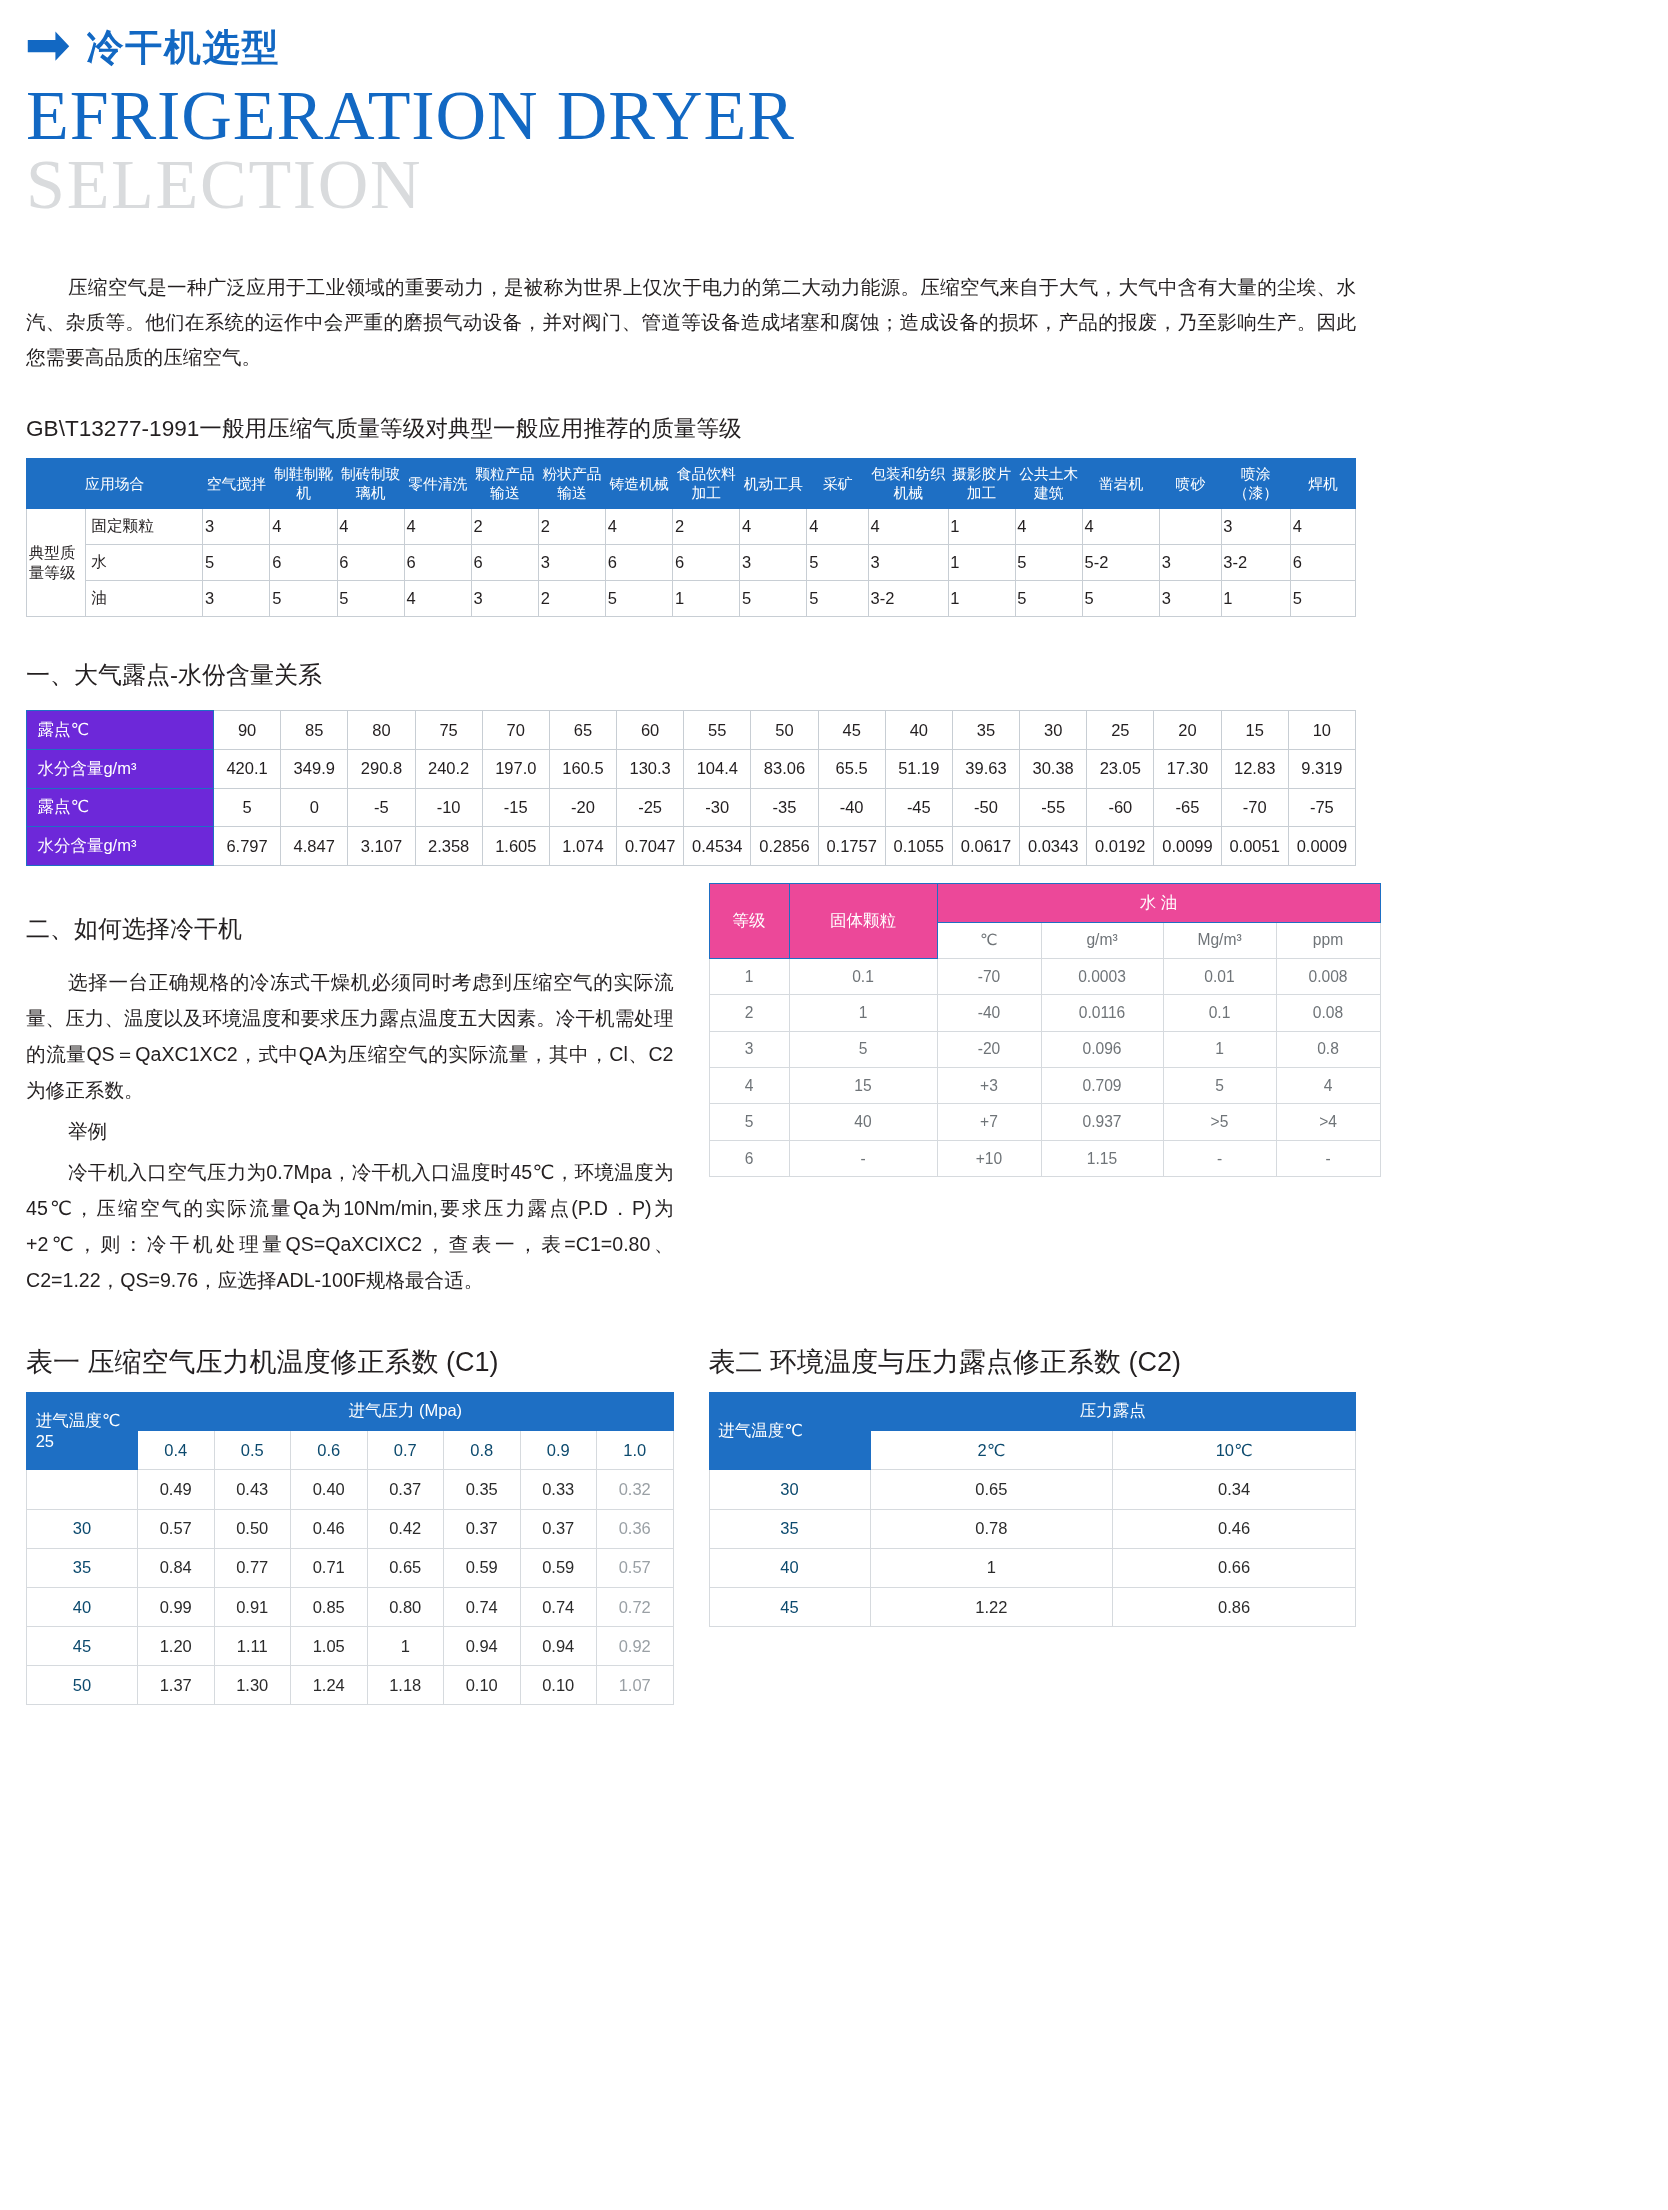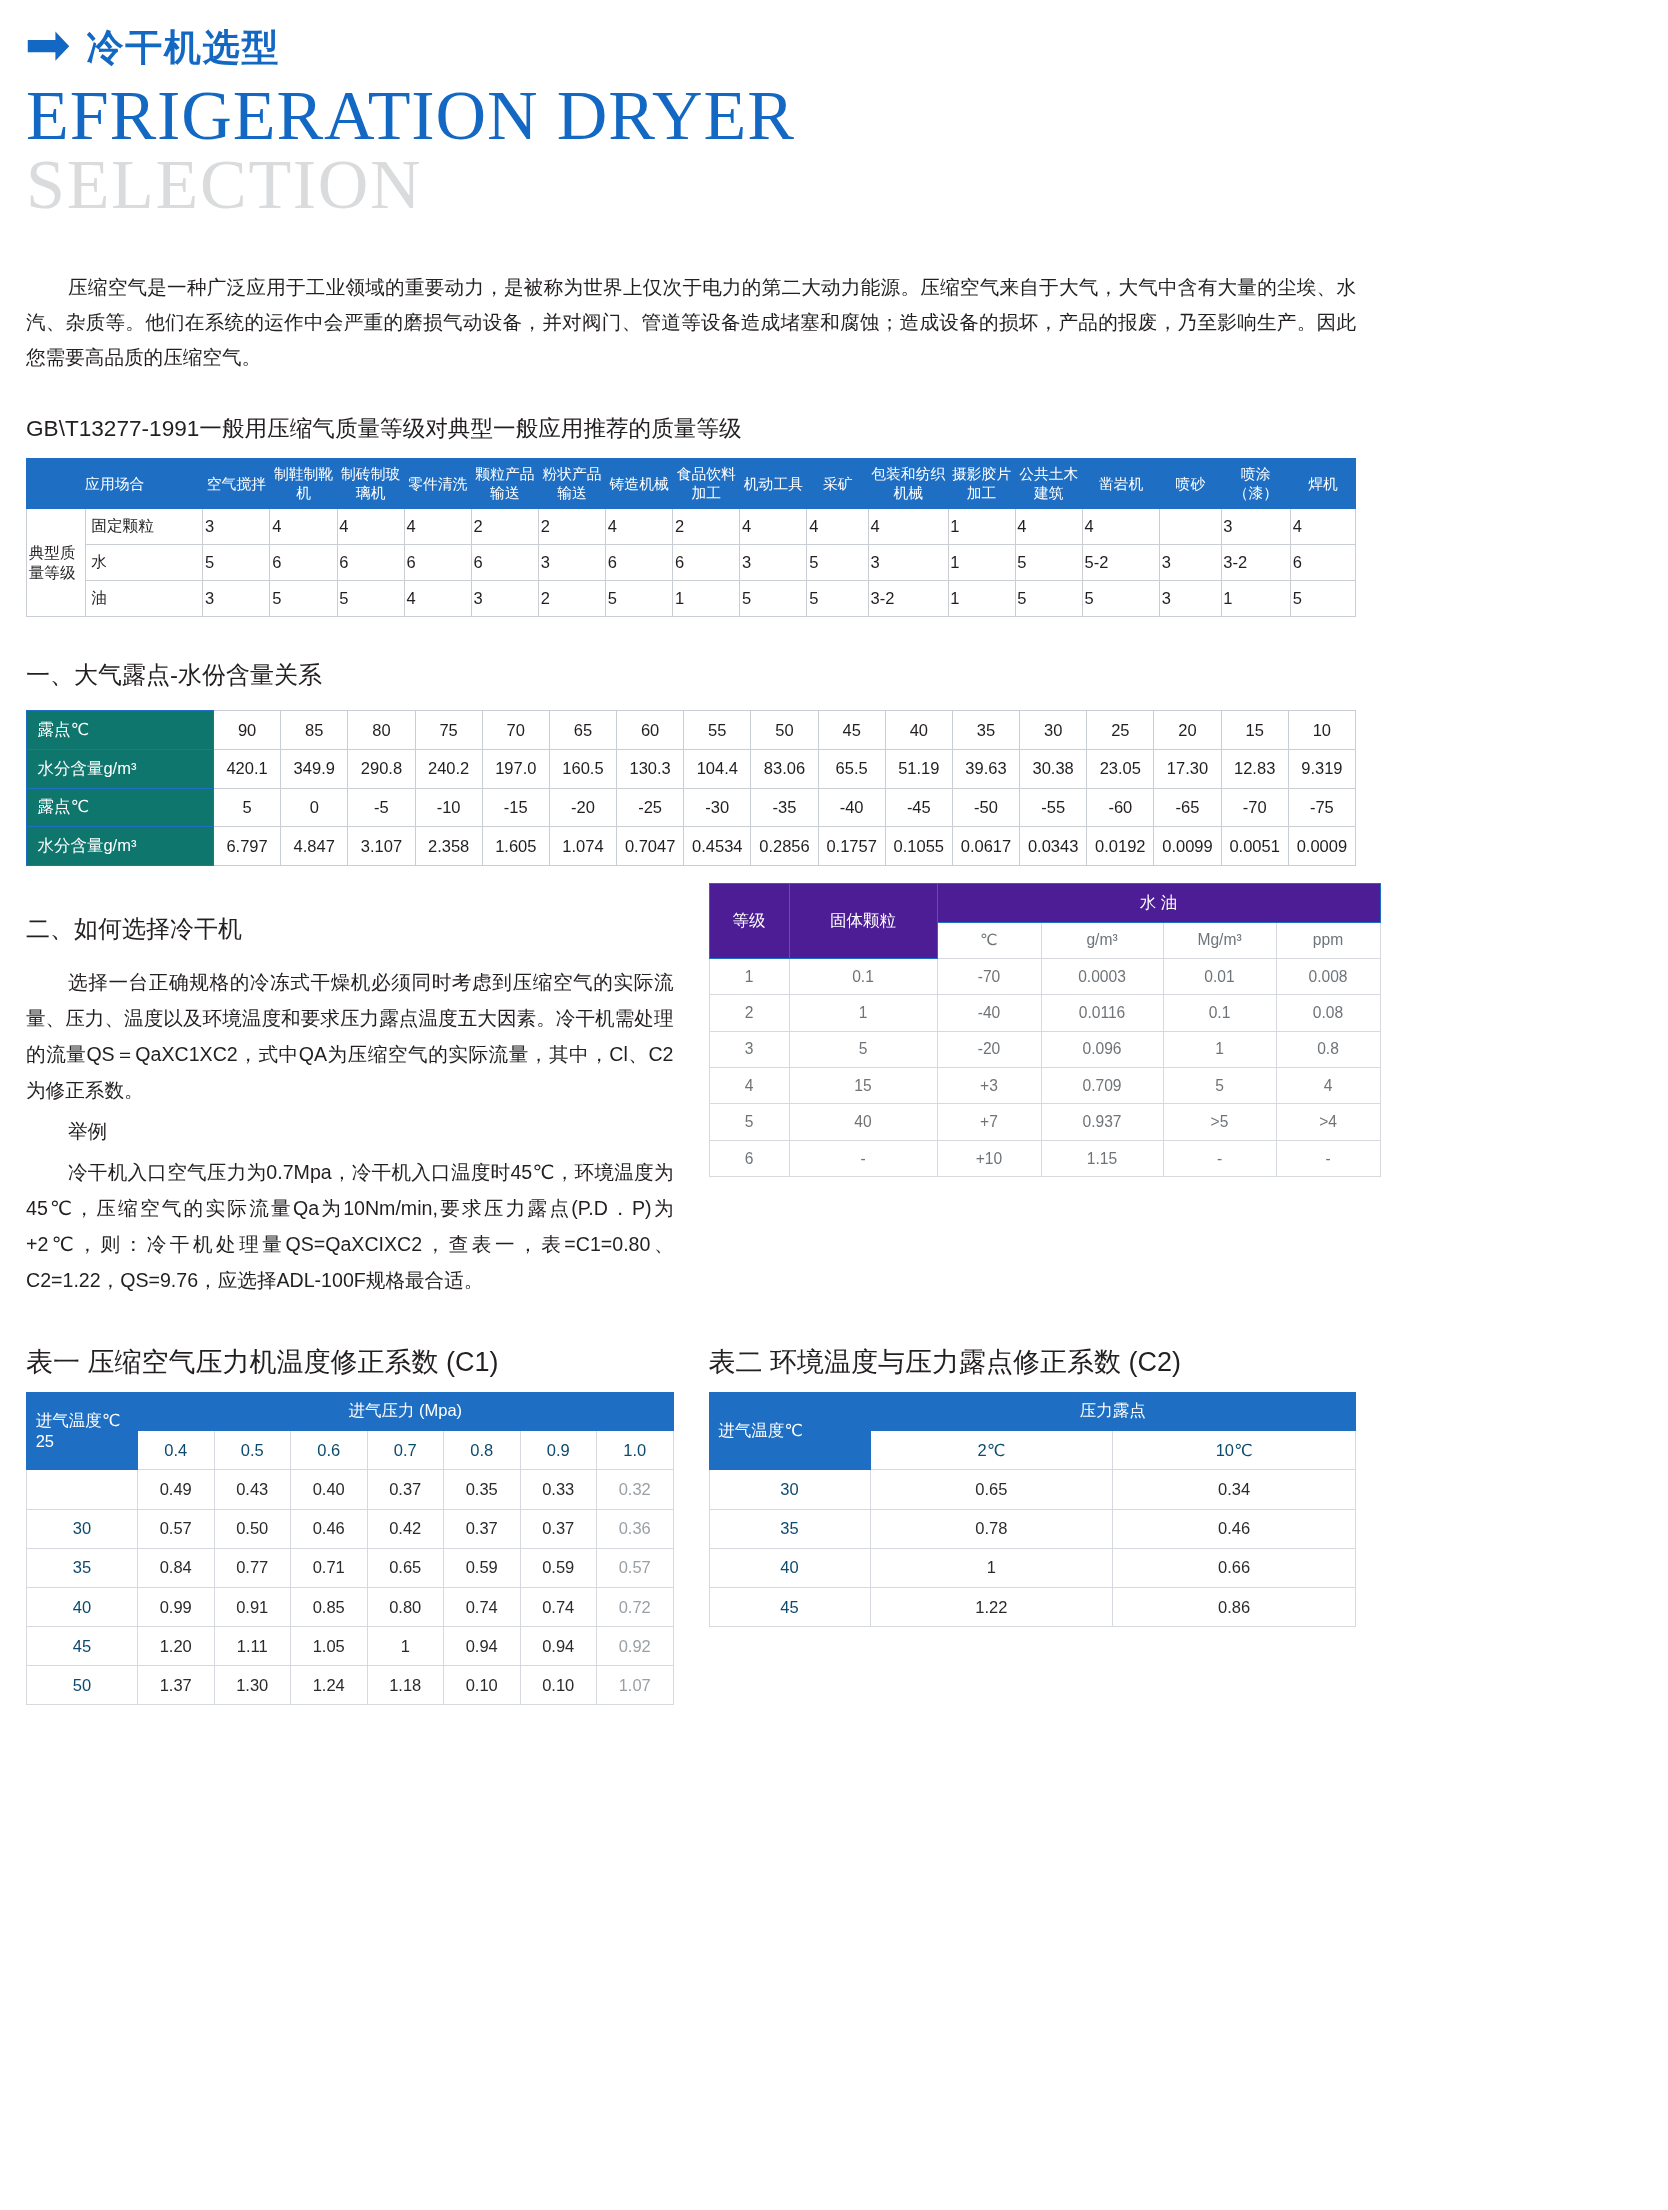--- a/index.html
+++ b/index.html
@@ -103,21 +103,21 @@
 
   
   .tbl2{table-layout:fixed;}
   .tbl2 td,.tbl2 th{
     border:0.9px solid #c8ced4;
     text-align:center;
     font-size:16.5px;
     padding:7.8px 1.7px;
   }
   .tbl2 .hdcell{
-    background:#0f766e;
+    background:#6d28d9;
     color:#fff;
     font-weight:400;
     font-size:16.5px;
     border:0.9px solid #1e6fc4;
     text-align:left;
     padding-left:10.4px;
   }
 
   
   .cols{display:flex;gap:35px;margin-top:5.2px;}
@@ -126,21 +126,21 @@
     font-size:19.6px;
     line-height:36px;
     text-indent:42px;
     text-align:justify;
     margin:5.2px 0 0 0;
   }
 
   
   .iso{table-layout:fixed;margin-top:12px;}
   .iso th{
-    background:#4c1d95;color:#fff;font-weight:400;font-size:16.5px;
+    background:#ec4899;color:#fff;font-weight:400;font-size:16.5px;
     border:0.9px solid #1e6fc4;padding:7.8px 1.7px;text-align:center;
   }
   .iso td{
     border:0.9px solid #d6dade;
     text-align:center;
     font-size:15.6px;
     color:#6f7478;
     padding:8.7px 1.7px;
   }
 

